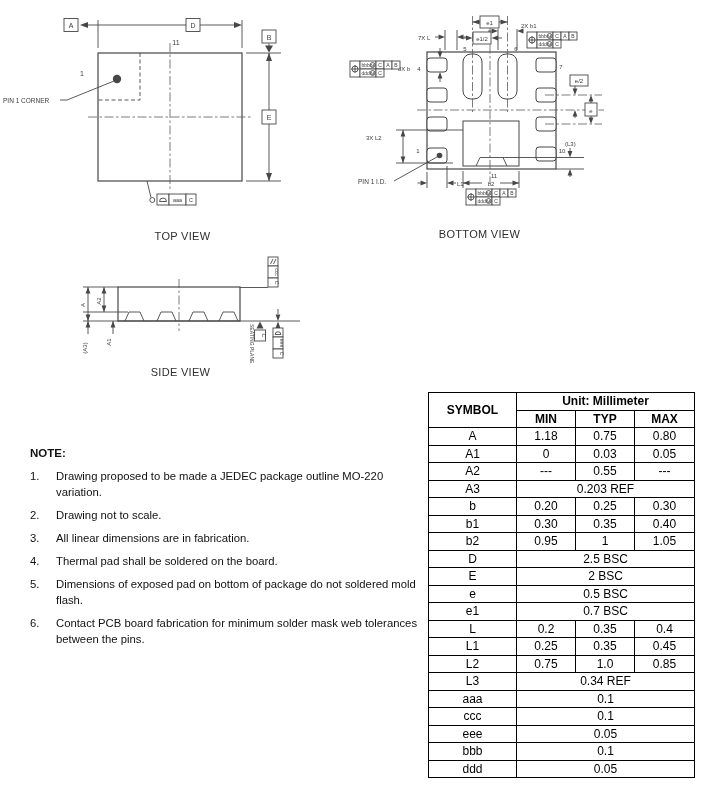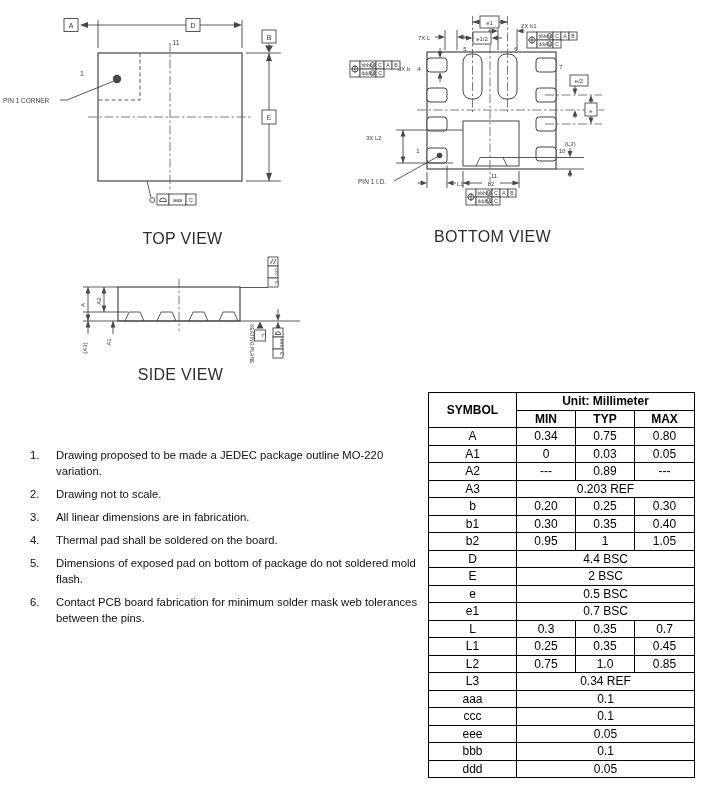--- a/index.html
+++ b/index.html
@@ -12,21 +12,21 @@
   .pad{stroke:#474747;stroke-width:1;fill:#fff;}
   .cl{stroke:#5a5a5a;stroke-width:0.8;fill:none;stroke-dasharray:9 2.5 2.5 2.5;}
   .dsh{stroke:#474747;stroke-width:0.9;fill:none;stroke-dasharray:4 2.5;}
   .bx{stroke:#474747;stroke-width:0.9;fill:#ffffff;}
   .fil{fill:#474747;stroke:none;}
   text{fill:#3c3c3c;font-family:"Liberation Sans",sans-serif;}
   .s7{font-size:7px;} .s65{font-size:6.5px;} .s6{font-size:6px;}
   .s55{font-size:5.5px;} .s5{font-size:5px;} .s4{font-size:4px;}
   .mid{text-anchor:middle;}
   
-  .caption{position:absolute;text-align:center;font-size:16px;color:#2e2e2e;letter-spacing:0.3px;}
+  .caption{position:absolute;text-align:center;font-size:11px;color:#2e2e2e;letter-spacing:0.3px;}
   
   #notes{position:absolute;left:30px;top:447px;width:392px;color:#111;}
   #notes .hd{font-weight:bold;font-size:11.5px;margin-bottom:9px;}
   .note-item{display:flex;margin-bottom:7px;font-size:11.3px;line-height:16px;}
   .note-num{width:26px;flex:0 0 26px;}
   .note-text{flex:1;}
   
   #dim-table{position:absolute;left:428px;top:392px;width:266px;border-collapse:collapse;table-layout:fixed;}
   #dim-table th,#dim-table td{border:1.4px solid #000;text-align:center;vertical-align:middle;
     font-size:12px;color:#000;height:16.5px;padding:0;}
@@ -314,21 +314,21 @@
     <rect x="42" y="0" width="8" height="8" class="bx"></rect>
       <text x="46" y="6.3" class="s5 mid">B</text>
     <rect x="10" y="8" width="16" height="8" class="bx"></rect>
     <text x="11.5" y="14.3" class="s5">ddd</text>
     <circle cx="22.6" cy="12" r="2.4" class="ln"></circle>
       <text x="22.6" y="13.6" class="s4 mid">M</text>
     <rect x="26" y="8" width="8" height="8" class="bx"></rect>
       <text x="30" y="14.3" class="s5 mid">C</text>
   </g>
 </svg>
-<div class="caption" style="left:415px;top:228px;width:155px">BOTTOM VIEW</div>
+<div class="caption" style="left:402px;top:228px;width:155px">BOTTOM VIEW</div>
 
 <svg class="abs" style="left:40px;top:250px" width="280" height="145" viewBox="40 250 280 145">
   <g>
     <rect x="118" y="287" width="122" height="34" class="pk"></rect>
     <path d="M125,321 L129,312 L140,312 L144,321" class="ln"></path>
     <path d="M157,321 L161,312 L172,312 L176,321" class="ln"></path>
     <path d="M189,321 L193,312 L204,312 L208,321" class="ln"></path>
     <path d="M219,321 L223,312 L234,312 L238,321" class="ln"></path>
     <line x1="179" y1="279" x2="179" y2="331" class="cl"></line>
     <line x1="83" y1="321" x2="300" y2="321" class="ln"></line>
@@ -387,20 +387,21 @@
     <path d="M275.2,334.5 A2.8,2.8 0 0 1 280.8,334.5 Z" class="ln"></path>
     <rect x="273" y="337" width="10" height="12" class="bx"></rect>
     <text transform="translate(280,343) rotate(90)" class="s5 mid">eee</text>
     <rect x="273" y="349" width="10" height="9" class="bx"></rect>
     <text transform="translate(280,353.5) rotate(90)" class="s5 mid">C</text>
   </g>
 </svg>
 <div class="caption" style="left:128px;top:366px;width:105px">SIDE VIEW</div>
 
 <div id="notes">
+  <div class="hd">NOTE:</div>
   <div class="note-item">
     <span class="note-num">1.</span>
     <span class="note-text">Drawing proposed to be made a JEDEC package outline MO-220 variation.</span>
   </div>
   <div class="note-item">
     <span class="note-num">2.</span>
     <span class="note-text">Drawing not to scale.</span>
   </div>
   <div class="note-item">
     <span class="note-num">3.</span>
@@ -434,34 +435,34 @@
     </tr>
     <tr>
       <th>MIN</th>
       <th>TYP</th>
       <th>MAX</th>
     </tr>
   </thead>
   <tbody>
     <tr>
         <td>A</td>
-        <td>0.34</td>
+        <td>1.18</td>
         <td>0.75</td>
         <td>0.80</td>
       </tr>
     <tr>
         <td>A1</td>
         <td>0</td>
         <td>0.03</td>
         <td>0.05</td>
       </tr>
     <tr>
         <td>A2</td>
         <td>---</td>
-        <td>0.89</td>
+        <td>0.55</td>
         <td>---</td>
       </tr>
     <tr>
         <td>A3</td>
         <td colspan="3">0.203 REF</td>
       </tr>
     <tr>
         <td>b</td>
         <td>0.20</td>
         <td>0.25</td>
@@ -474,39 +475,39 @@
         <td>0.40</td>
       </tr>
     <tr>
         <td>b2</td>
         <td>0.95</td>
         <td>1</td>
         <td>1.05</td>
       </tr>
     <tr>
         <td>D</td>
-        <td colspan="3">4.4 BSC</td>
+        <td colspan="3">2.5 BSC</td>
       </tr>
     <tr>
         <td>E</td>
         <td colspan="3">2 BSC</td>
       </tr>
     <tr>
         <td>e</td>
         <td colspan="3">0.5 BSC</td>
       </tr>
     <tr>
         <td>e1</td>
         <td colspan="3">0.7 BSC</td>
       </tr>
     <tr>
         <td>L</td>
-        <td>0.3</td>
+        <td>0.2</td>
         <td>0.35</td>
-        <td>0.7</td>
+        <td>0.4</td>
       </tr>
     <tr>
         <td>L1</td>
         <td>0.25</td>
         <td>0.35</td>
         <td>0.45</td>
       </tr>
     <tr>
         <td>L2</td>
         <td>0.75</td>

